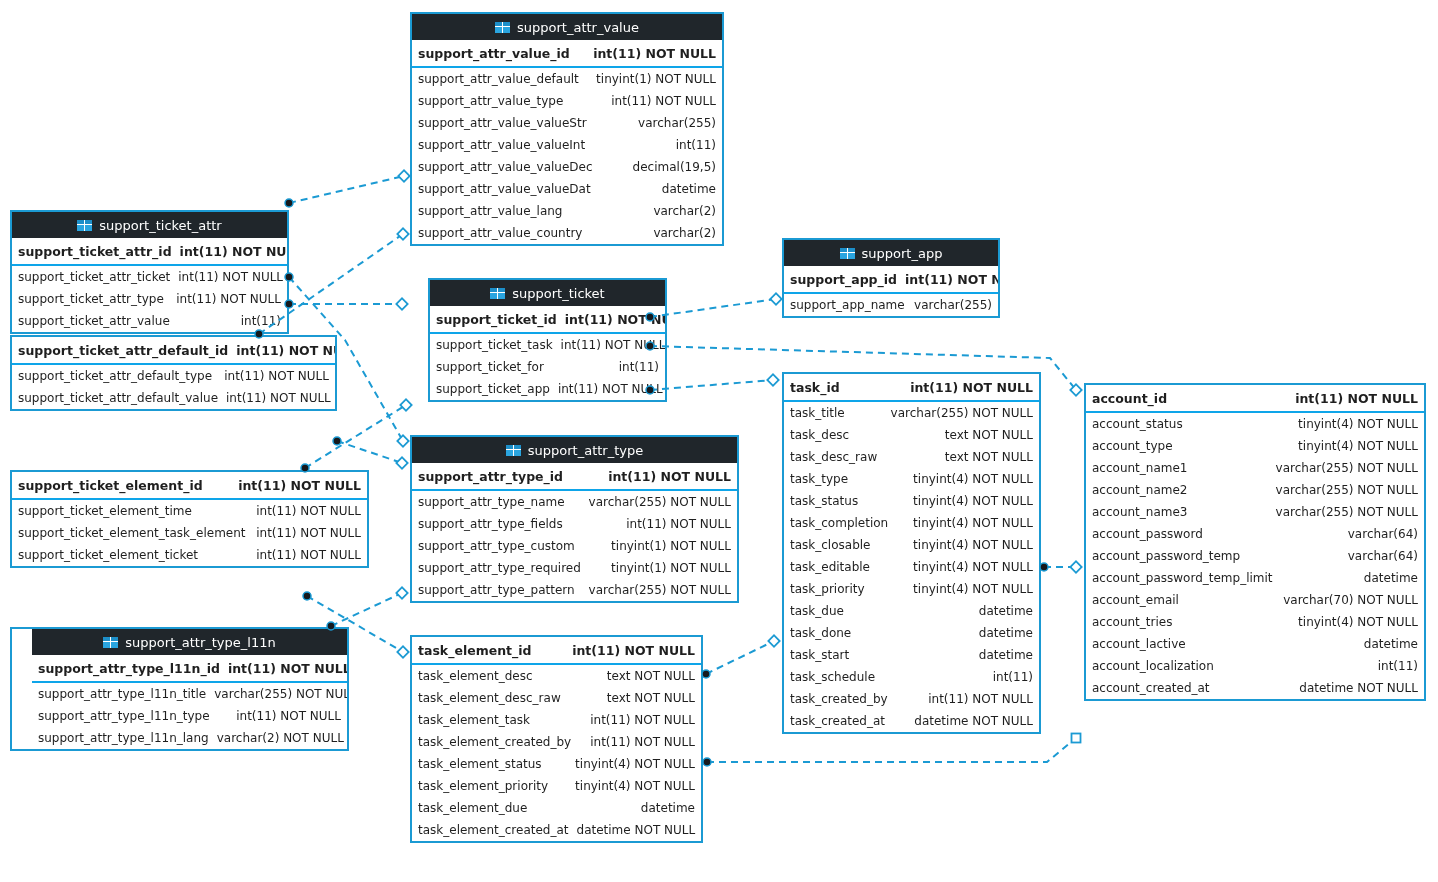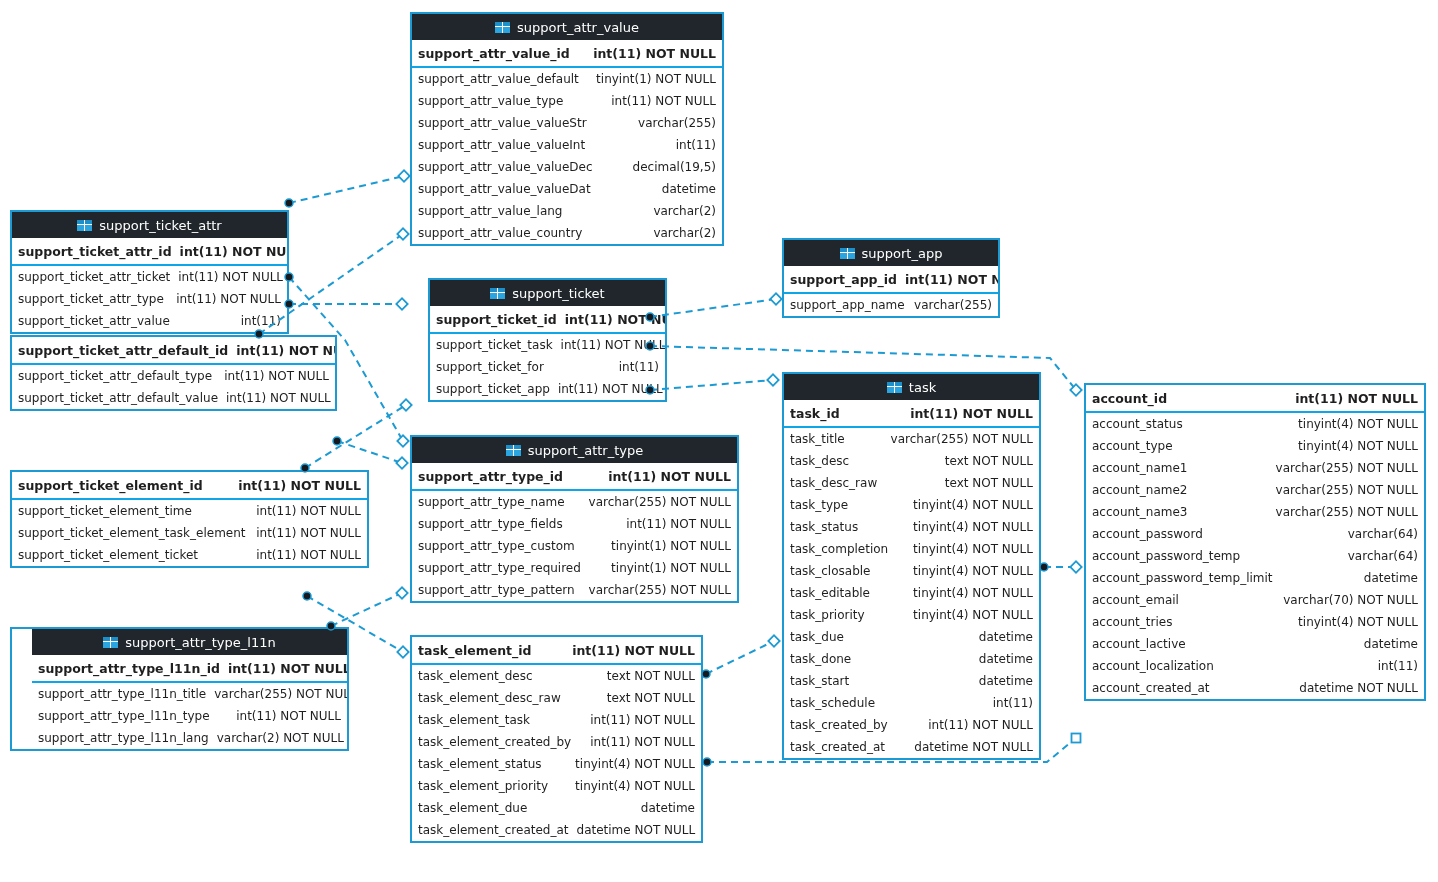--- a/index.html
+++ b/index.html
@@ -388,29 +388,20 @@
         </div>
       </div>
       <div>
         <div class="tbl-row">
           <span class="col-name">support_app_name</span>
           <span class="col-type">varchar(255)</span>
         </div>
       </div>
     </div>
     <div class="db-table" style="left: 782px; top: 372px; width: 259px;">
-      <div class="tbl-header">
-        <svg width="15" height="11" class="tbl-icon" shape-rendering="crispEdges">
-          <rect x="0" y="0" width="15" height="11" rx="1" fill="#2aa5e0"></rect>
-          <rect x="0" y="0" width="15" height="4" fill="#1d8fc9"></rect>
-          <rect x="0" y="4" width="15" height="1.2" fill="#ffffff"></rect>
-          <rect x="7" y="0" width="1.2" height="11" fill="#ffffff"></rect>
-        </svg>
-        <span>task</span>
-      </div>
       <div class="pk-section">
         <div class="tbl-row">
           <span class="col-name">task_id</span>
           <span class="col-type">int(11) NOT NULL</span>
         </div>
       </div>
       <div>
         <div class="tbl-row">
           <span class="col-name">task_title</span>
           <span class="col-type">varchar(255) NOT NULL</span>

